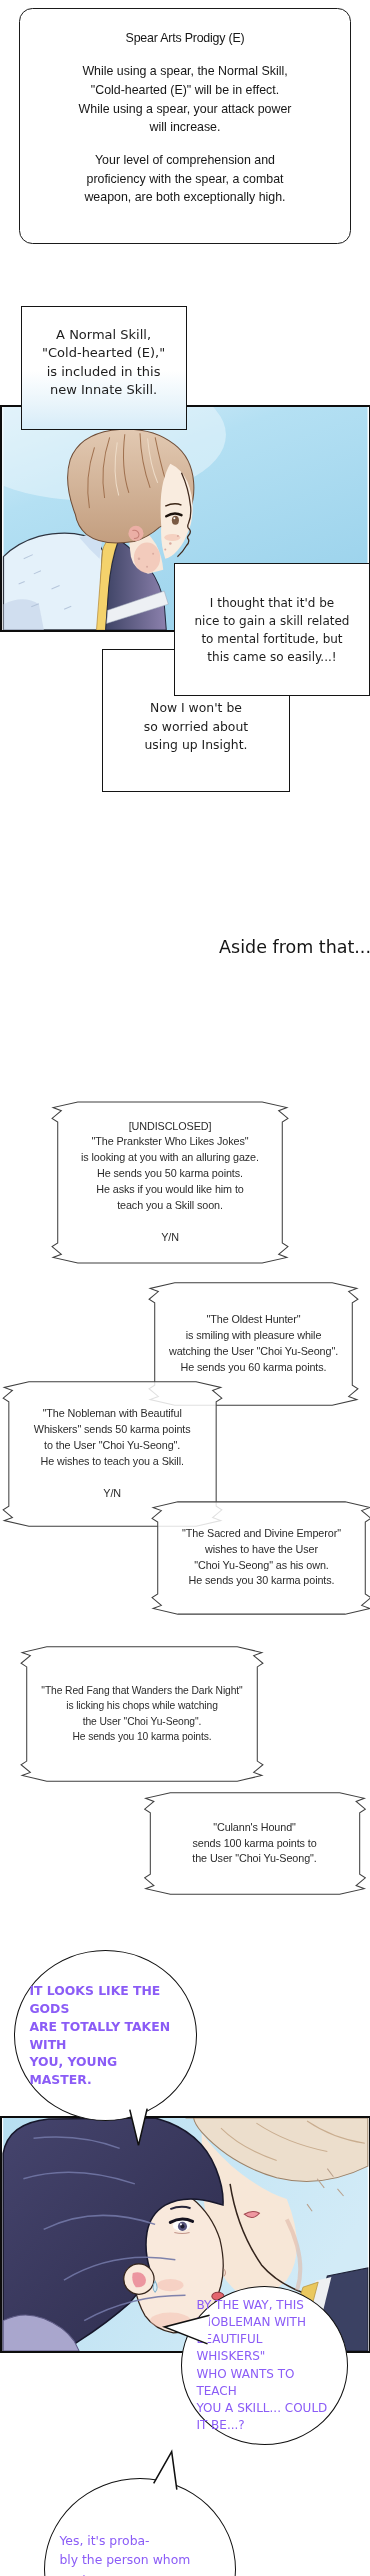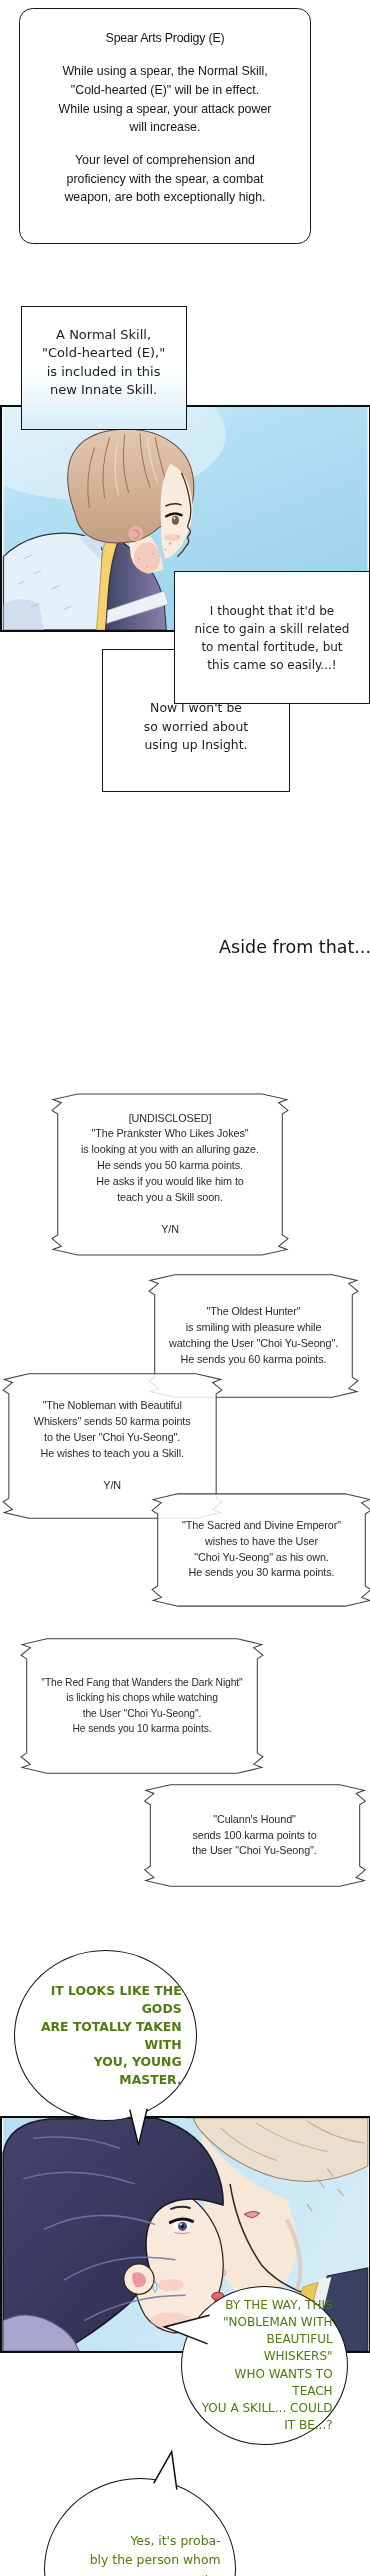--- a/index.html
+++ b/index.html
@@ -1,57 +1,57 @@
 <!DOCTYPE html>
 <html style="font-size:8.2px"><head>
 <meta charset="utf-8">
 <style>
   html,body{margin:0;padding:0;background:#ffffff;}
   .page{position:relative;width:371px;height:2674px;background:#ffffff;overflow:hidden;}
 
   
-  .skill-box{position:absolute;left:19px;top:7.7px;width:292px;height:236px;
+  .skill-box{position:absolute;left:19px;top:7.7px;width:332px;height:236px;
     background:#ffffff;border:1px solid #1a1a1a;border-radius:13.4px;
     box-sizing:border-box;padding:20.6px 15.5px 0 15.5px;text-align:center;
     font-family:"Liberation Sans",sans-serif;color:#161616;}
   .skill-box p{margin:0 0 14.4px 0;font-size:12.4px;line-height:1.5;white-space:pre-line;}
   .skill-title{font-size:13px;letter-spacing:-0.2px;}
 
   
   .nbox{position:absolute;background:#ffffff;border:1.5px solid #141414;box-sizing:border-box;
     display:flex;align-items:center;justify-content:center;text-align:center;
     white-space:pre-line;font-family:"DejaVu Sans",sans-serif;color:#1d1d1d;}
   .innate-box{left:20.6px;top:306px;width:166px;height:124px;font-size:13px;line-height:1.42;
     padding-top:19px;align-items:flex-start;
     background:linear-gradient(180deg,#ffffff 0%,#ffffff 52%,#eaf5fb 78%,#d6ecf8 100%);}
-  .thought-a{left:174px;top:563px;width:196px;height:133px;font-size:12px;line-height:1.5;border-width:1.3px;margin-top:8px;}
+  .thought-a{left:174px;top:563px;width:196px;height:133px;font-size:12px;line-height:1.5;border-width:1.3px;}
   .thought-b{left:102px;top:649px;width:188px;height:143px;font-size:12.4px;line-height:1.5;border-width:1.3px;
     align-items:flex-start;padding-top:49px;}
   .aside-text{position:absolute;left:0;top:937px;width:371px;text-align:right;
     font-family:"DejaVu Sans",sans-serif;font-size:17.5px;color:#151515;}
 
   
   .panel{position:absolute;left:0;width:371px;border:2.1px solid #0d0d0d;box-sizing:border-box;overflow:hidden;}
   .panel-1{top:405px;height:227px;}
   .panel-2{top:2116px;height:237px;}
   .panel svg{display:block;width:100%;height:100%;}
 
   
-  .god-box{position:absolute;}
+  .god-box{position:absolute;margin-top:8px;}
   .god-frame{position:absolute;left:-7.2px;top:-7.2px;overflow:visible;}
   .god-frame path{fill:rgba(255,255,255,0.84);stroke:#3f3f3f;stroke-width:2;stroke-linejoin:miter;}
   .god-text{position:absolute;left:4.1px;right:4.1px;top:3.1px;bottom:3.1px;
     display:flex;align-items:center;justify-content:center;text-align:center;
     white-space:pre-line;font-family:"Liberation Sans",sans-serif;font-size:10.8px;
     line-height:1.47;color:#2b2b2b;letter-spacing:-0.1px;}
 
   
   .bubble{position:absolute;background:#ffffff;border:1.5px solid #101010;border-radius:50%;
     box-sizing:border-box;display:flex;align-items:center;justify-content:center;
-    text-align:right;white-space:pre-line;font-family:"DejaVu Sans",sans-serif;color:#4d7c0f;
+    text-align:left;white-space:pre-line;font-family:"DejaVu Sans",sans-serif;color:#8b5cf6;
     padding:14.4px;}
   .bubble-1{left:14px;top:1950px;width:183px;height:171px;font-size:12.4px;font-weight:700;line-height:1.45;}
   .bubble-2{left:181px;top:2286px;width:167px;height:159px;font-size:12px;font-weight:400;line-height:1.42;}
   .bubble-3{left:44px;top:2478px;width:192px;height:183px;font-size:12.4px;line-height:1.55;}
   .tail{position:absolute;overflow:visible;}
 </style>
 </head>
 <body>
 
 <div class="page">

